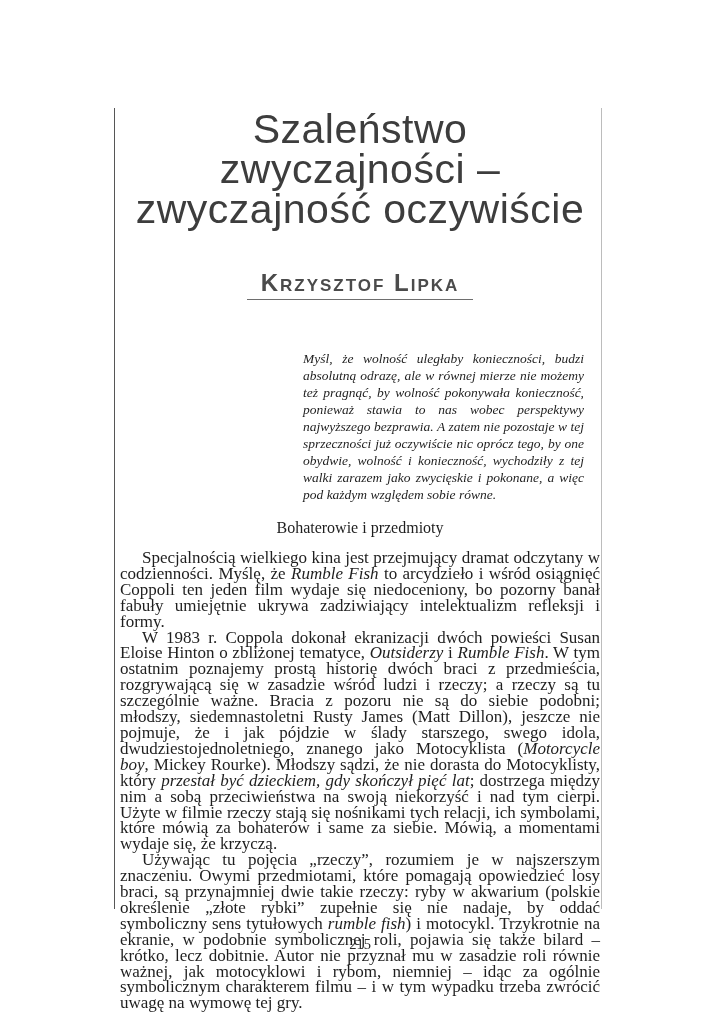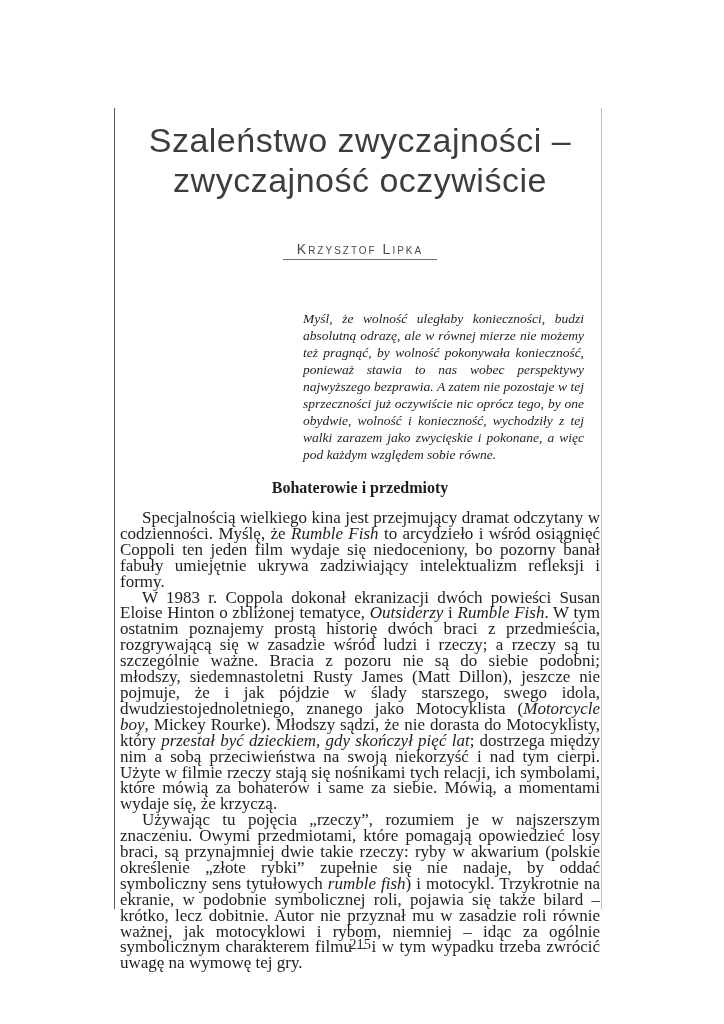--- a/index.html
+++ b/index.html
@@ -26,24 +26,24 @@
   .rule-right { left: 601px; background: #bcbcbc; }
 
   .content {
     position: absolute;
     left: 120px;
     top: 104px;
     width: 480px;
   }
 
   .title {
-    margin: 16px;
+    margin: 5px;
     font-family: "Liberation Sans", sans-serif;
     font-weight: 400;
-    font-size: 34px;
+    font-size: 41px;
     line-height: 40px;
     letter-spacing: 0.5px;
     text-align: center;
     color: #3d3d3d;
   }
   .title-line { display: block; }
 
   .subtitle {
     margin-top: 3px;
     font-family: "Liberation Sans", sans-serif;
@@ -55,25 +55,26 @@
   .subtitle sup { font-size: 12px; }
 
   .author-row {
     margin-top: 40px;
     text-align: center;
   }
   .author {
     display: inline-block;
     font-family: "Liberation Sans", sans-serif;
     font-variant: small-caps;
-    font-size: 14px;
+    font-size: 24px;
     letter-spacing: 2px;
     color: #4b4b4b;
     border-bottom: 1px solid #6e6e6e;
     padding: 0 14px 2px 14px;
+    font-weight: bold;
   }
 
   .epigraph {
     margin: 50px 0 0 167px;
   }
   .epigraph-text {
     margin: 16px;
     font-style: italic;
     font-size: 13.5px;
     line-height: 17px;
@@ -81,21 +82,21 @@
   }
   .epigraph-attribution {
     margin-top: 3px;
     font-size: 13.5px;
     text-align: right;
   }
 
   .section-heading {
     margin: 15px 0 13px 0;
     font-size: 16px;
-    font-weight: bold;
+    font-weight: normal;
     text-align: center;
     color: #1e1e1e;
   }
 
   .body-para {
     margin: 0;
     font-size: 17px;
     line-height: 15.9px;
     text-align: justify;
     text-indent: 22px;

